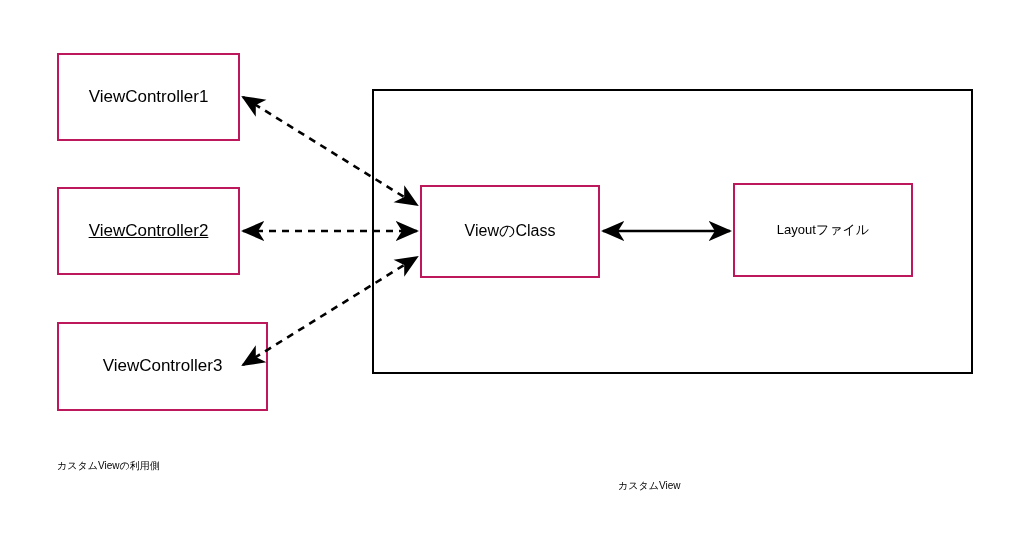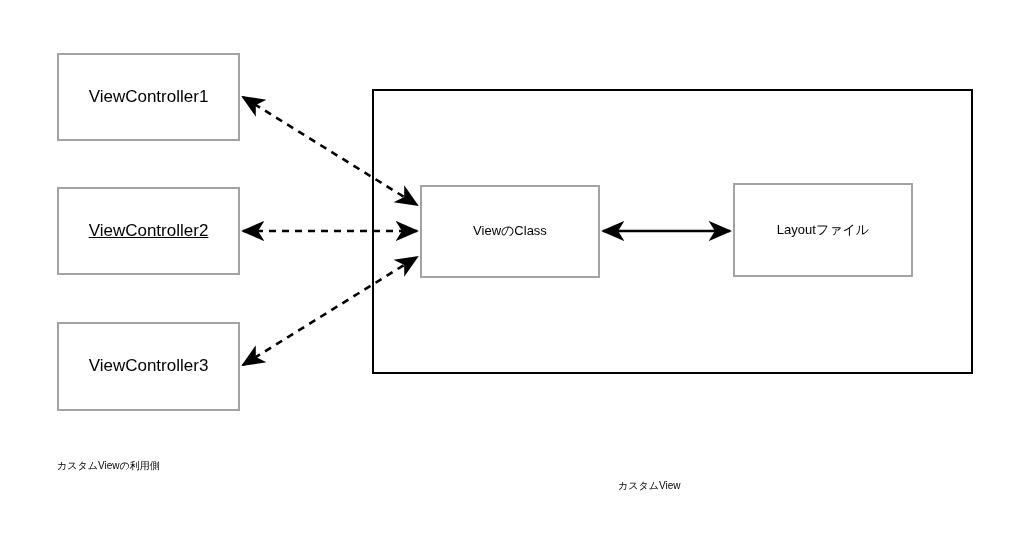--- a/index.html
+++ b/index.html
@@ -11,40 +11,40 @@
     position: relative;
     width: 1024px;
     height: 537px;
     background: #ffffff;
     font-family: "Liberation Sans", "DejaVu Sans", sans-serif;
     overflow: hidden;
   }
   .box {
     position: absolute;
     box-sizing: border-box;
-    border: 2px solid #a3a3a3;
+    border: 2px solid #be185d;
     background: #ffffff;
     display: flex;
     align-items: center;
     justify-content: center;
     text-align: center;
     color: #000000;
     line-height: 1.3;
   }
   .container-box {
     position: absolute;
     box-sizing: border-box;
     border: 2px solid #000000;
     background: #ffffff;
   }
   .vc-box {
     font-size: 17px;
   }
   .view-class-box {
-    font-size: 13px;
+    font-size: 16px;
   }
   .layout-box {
     font-size: 13px;
     justify-content: center;
   }
   .layout-box .lines {
     display: block;
     text-align: center;
   }
   .caption {
@@ -71,21 +71,21 @@
   <div class="container-box" style="left:372px; top:89px; width:601px; height:285px;"></div>
 
   <div class="box vc-box" style="left:57px; top:53px; width:183px; height:88px;">
     <span>ViewController1</span>
   </div>
 
   <div class="box vc-box" style="left:57px; top:187px; width:183px; height:88px;text-decoration:underline;">
     <span>ViewController2</span>
   </div>
 
-  <div class="box vc-box" style="left:57px; top:322px; width:183px; height:89px;">
+  <div class="box vc-box" style="left:57px; top:322px; width:211px; height:89px;">
     <span>ViewController3</span>
   </div>
 
   <div class="box view-class-box" style="left:420px; top:185px; width:180px; height:93px;">
     <span>ViewのClass</span>
   </div>
 
   <div class="box layout-box" style="left:733px; top:183px; width:180px; height:94px;">
     <span class="lines">
       <span class="lines">Layoutファイル</span>

